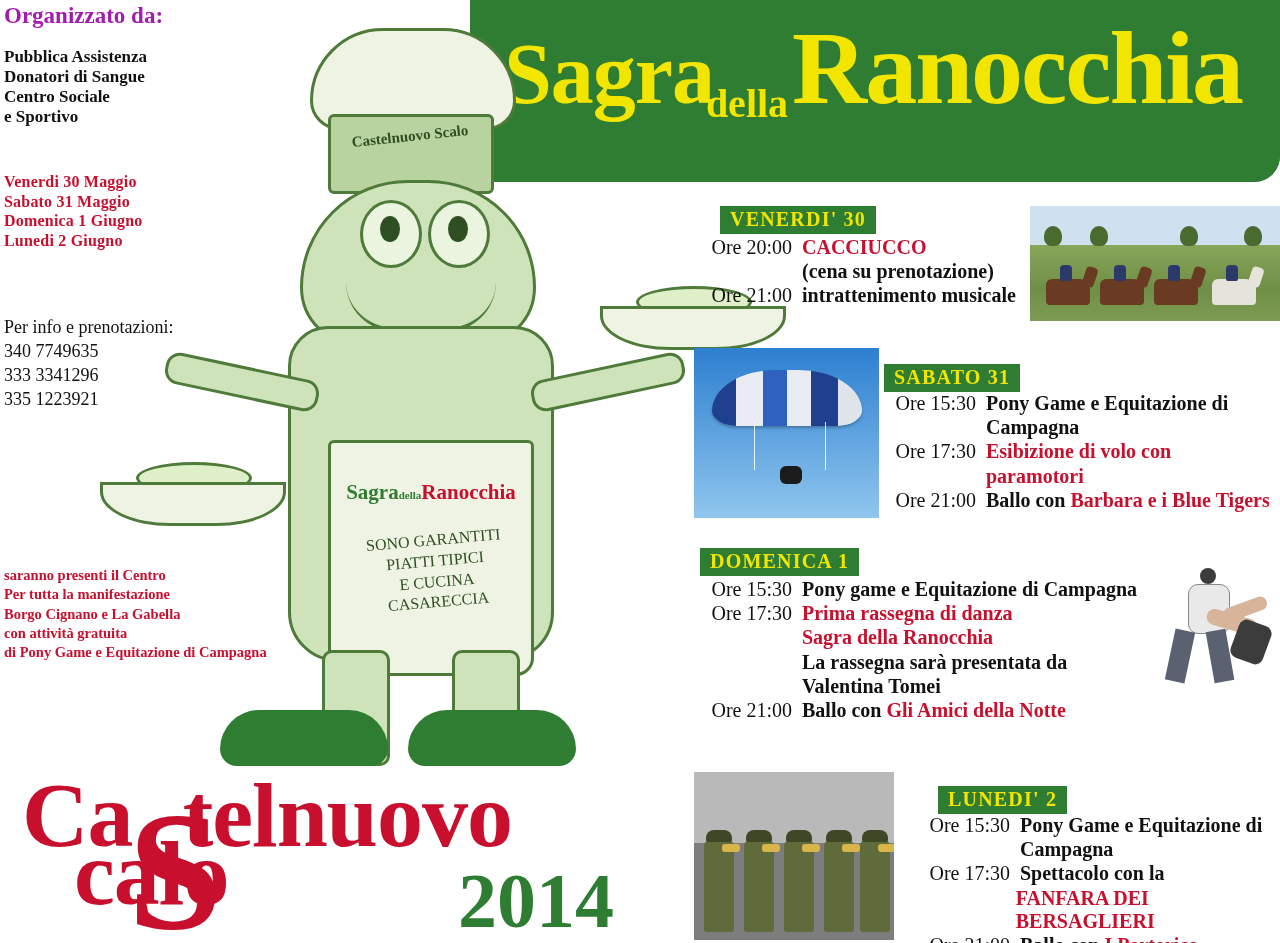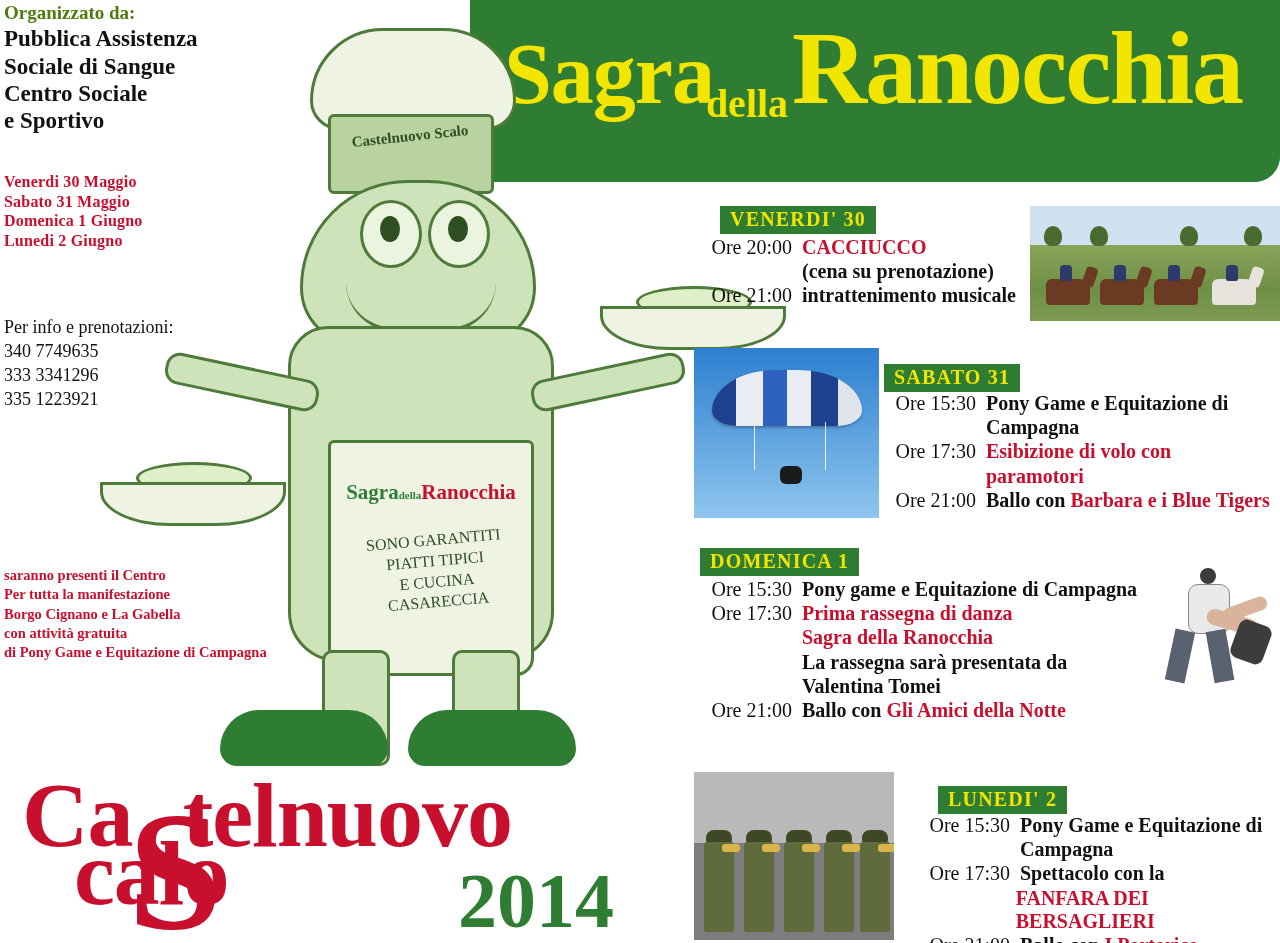--- a/index.html
+++ b/index.html
@@ -21,30 +21,30 @@
   }
 
   
   .organizer {
     position: absolute;
     left: 4px;
     top: 2px;
     width: 300px;
   }
   .organizer .lead {
-    color: #4d7c0f;
-    font-weight: bold;
-    font-size: 19px;
+    color: #a21caf;
+    font-weight: bold;
+    font-size: 23px;
     line-height: 1.18;
-    margin: 0 0 1px 0;
+    margin: 0 0 18px 0;
   }
   .organizer .org-line {
     color: #111111;
     font-weight: bold;
-    font-size: 23px;
+    font-size: 17px;
     line-height: 1.18;
     margin: 0;
   }
 
   .dates {
     position: absolute;
     left: 4px;
     top: 172px;
     width: 330px;
   }
@@ -399,21 +399,21 @@
 
   <div class="banner">
     <div class="b-inner">
       <span class="b-sagra">Sagra</span><span class="b-della">della</span><span class="b-rano">Ranocchia</span>
     </div>
   </div>
 
   <div class="organizer">
     <p class="lead">Organizzato da:</p>
     <p class="org-line">Pubblica Assistenza</p>
-    <p class="org-line">Sociale di Sangue</p>
+    <p class="org-line">Donatori di Sangue</p>
     <p class="org-line">Centro Sociale</p>
     <p class="org-line">e Sportivo</p>
   </div>
 
   <div class="dates">
     <p class="d">Venerdi 30 Maggio</p>
     <p class="d">Sabato 31 Maggio</p>
     <p class="d">Domenica 1 Giugno</p>
     <p class="d">Lunedi 2 Giugno</p>
   </div>

